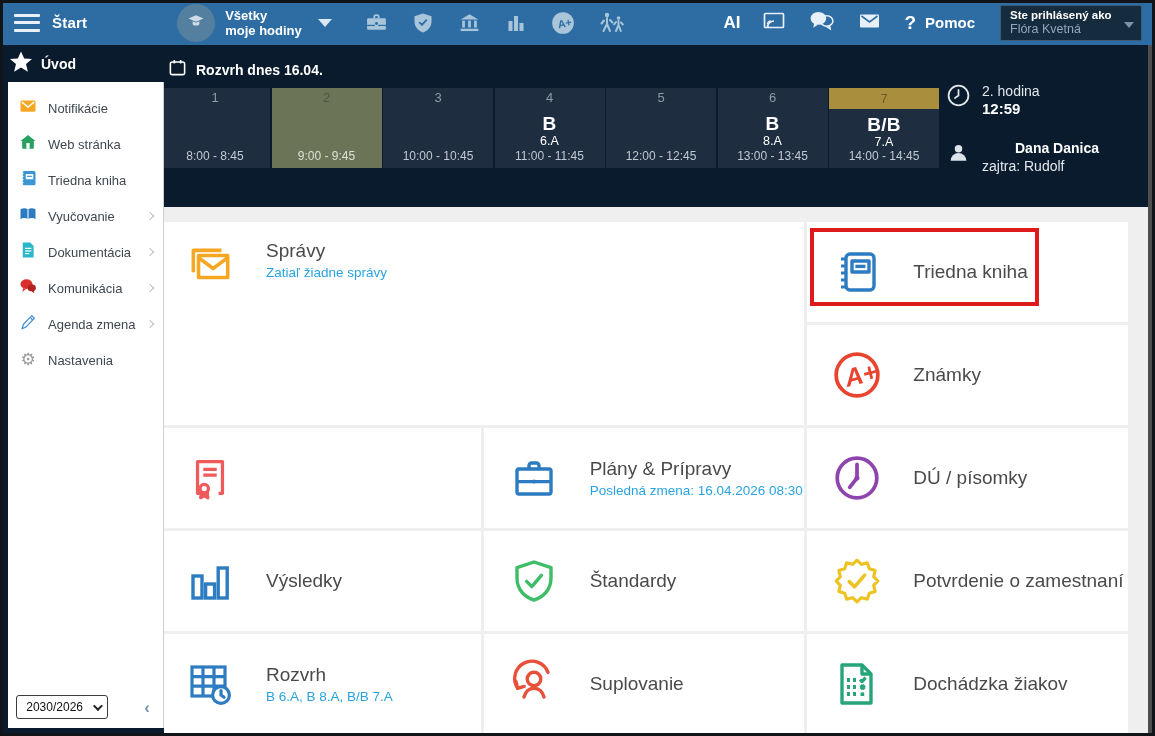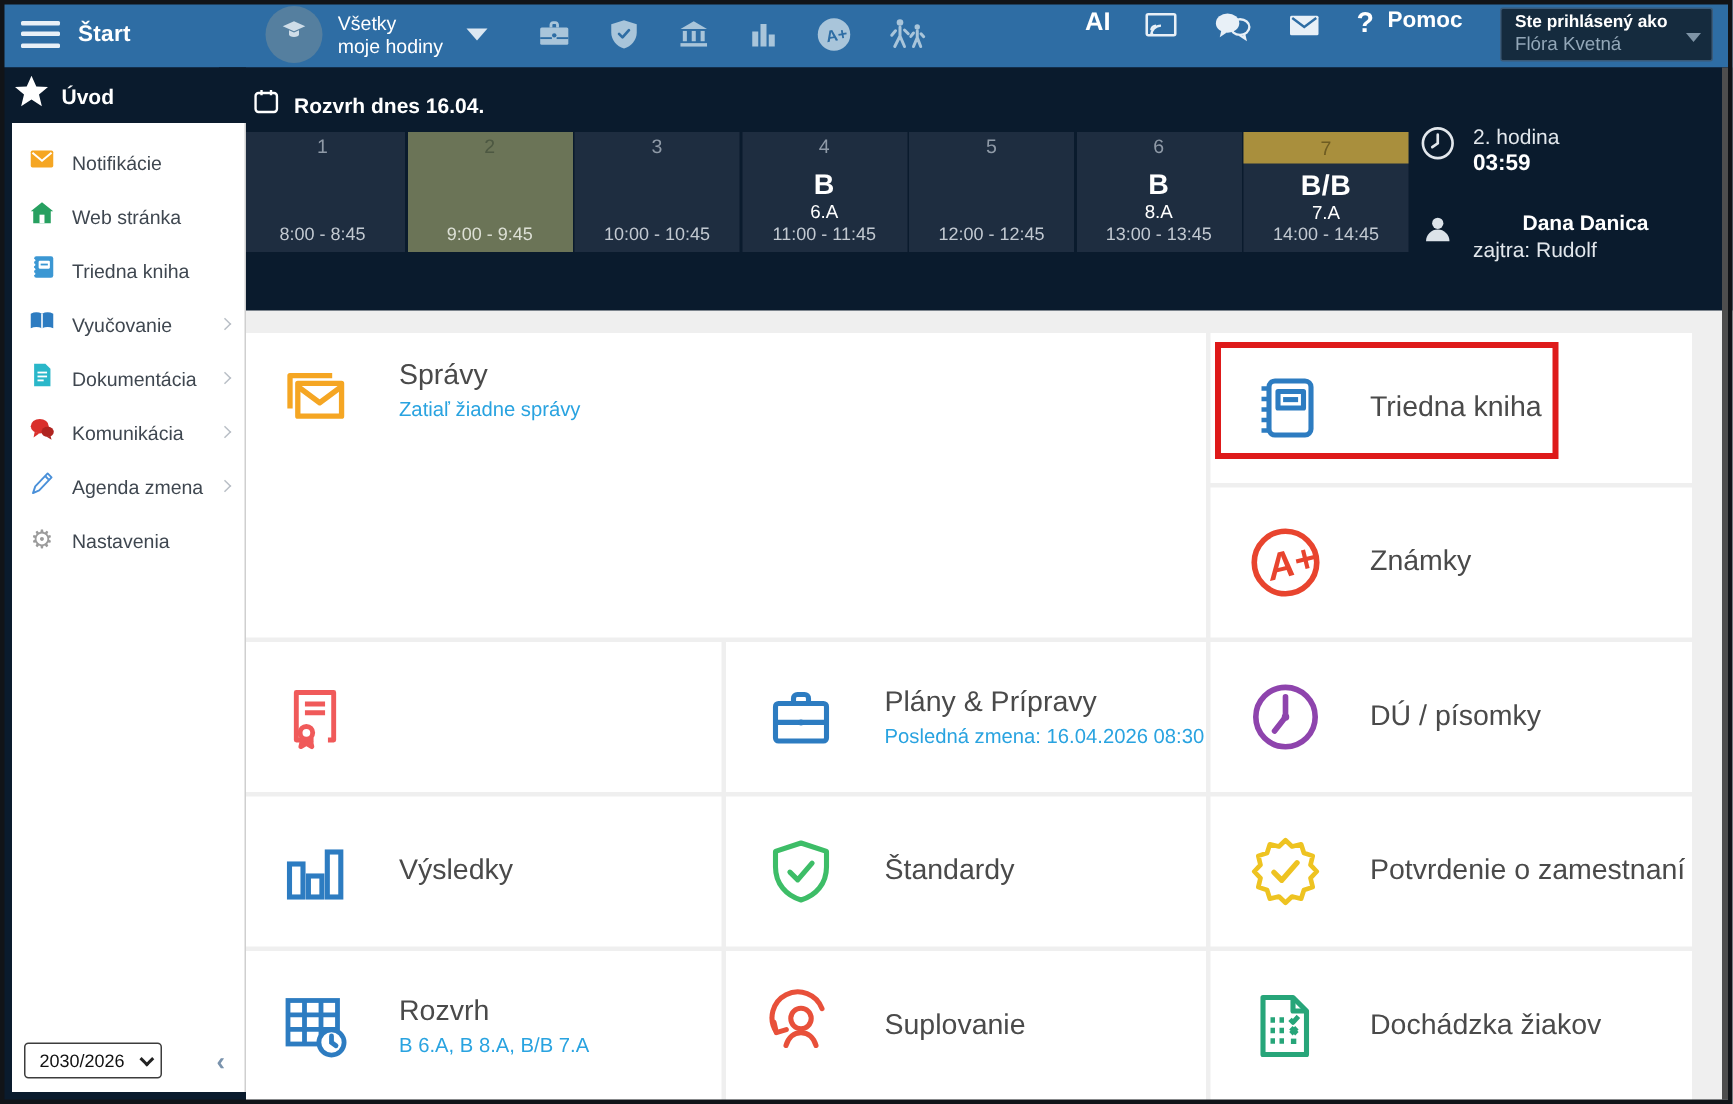--- a/index.html
+++ b/index.html
@@ -13,27 +13,27 @@
   .right-edge { position:absolute; right:3px; top:45px; bottom:3px; width:4px; background:#4e4e4e; z-index:80; }
 
   
   .topbar { position:absolute; left:0; top:0; right:0; height:45px; background:#2e6da4;
             display:flex; align-items:center; color:#fff; }
   .tb-burger { width:26px; height:18px; margin-left:14px; display:flex; flex-direction:column; justify-content:space-between; cursor:pointer; }
   .tb-burger span { display:block; height:3px; background:#e8f0f7; border-radius:1px; }
   .tb-start { font-size:15px; font-weight:bold; margin-left:12px; letter-spacing:.2px; }
   .tb-avatar { width:38px; height:38px; border-radius:50%; background:#557f9f; margin-left:90px;
                display:flex; align-items:center; justify-content:center; flex:0 0 auto; }
-  .tb-filter { margin-left:10px; font-size:13px; font-weight:normal; line-height:15px; }
+  .tb-filter { margin-left:10px; font-size:13px; font-weight:bold; line-height:15px; }
   .caret-down { width:0; height:0; border-left:7px solid transparent; border-right:7px solid transparent;
                 border-top:8px solid #dce8f2; margin-left:16px; }
   .tb-icons { display:flex; align-items:center; gap:22px; margin-left:32px; }
   .tb-icons svg { display:block; }
   .tbi { color:#a9c5da; }
-  .tb-right { display:flex; margin-left:auto; gap:21px; }
+  .tb-right { display:flex; align-items:center; margin-left:auto; gap:21px; }
   .tb-ai { font-size:17px; font-weight:bold; }
   .tb-q { font-size:19px; font-weight:bold; }
   .tb-help { font-size:15px; font-weight:bold; margin-left:-12px; }
   .tb-user { width:142px; height:36px; background:#152b3e; border:1px solid #3a5a78; border-radius:2px;
              margin:0 13px 0 4px; padding:3px 18px 3px 9px; position:relative; cursor:pointer; }
   .tb-user .l1 { font-size:11.5px; font-weight:bold; color:#fff; }
   .tb-user .l2 { font-size:12.5px; color:#93a7b8; margin-top:1px; }
   .tb-user .uc { position:absolute; right:7px; top:16px; width:0; height:0;
                  border-left:5px solid transparent; border-right:5px solid transparent; border-top:6px solid #7e94a6; }
 
@@ -348,21 +348,21 @@
   <div class="hero-side">
     <div class="hs-row">
       <span>
         <svg width="25" height="25" viewBox="0 0 24 24" fill="none" stroke="#e2e7ec" stroke-width="1.7">
             <circle cx="12" cy="12" r="9.5"></circle>
             <path d="M12 6.5V12l-3.5 2.5" stroke-linecap="round"></path>
           </svg>
       </span>
       <div>
         <div class="tx1">2. hodina</div>
-        <div class="tx2">03:59</div>
+        <div class="tx2">12:59</div>
       </div>
     </div>
     <div class="hs-row">
       <span>
         <svg width="25" height="25" viewBox="0 0 24 24">
             <circle cx="12" cy="8.5" r="3.6" fill="#dce3e9"></circle>
             <path d="M4.5 20a7.5 7.5 0 0115 0z" fill="#dce3e9"></path>
           </svg>
       </span>
       <div>

